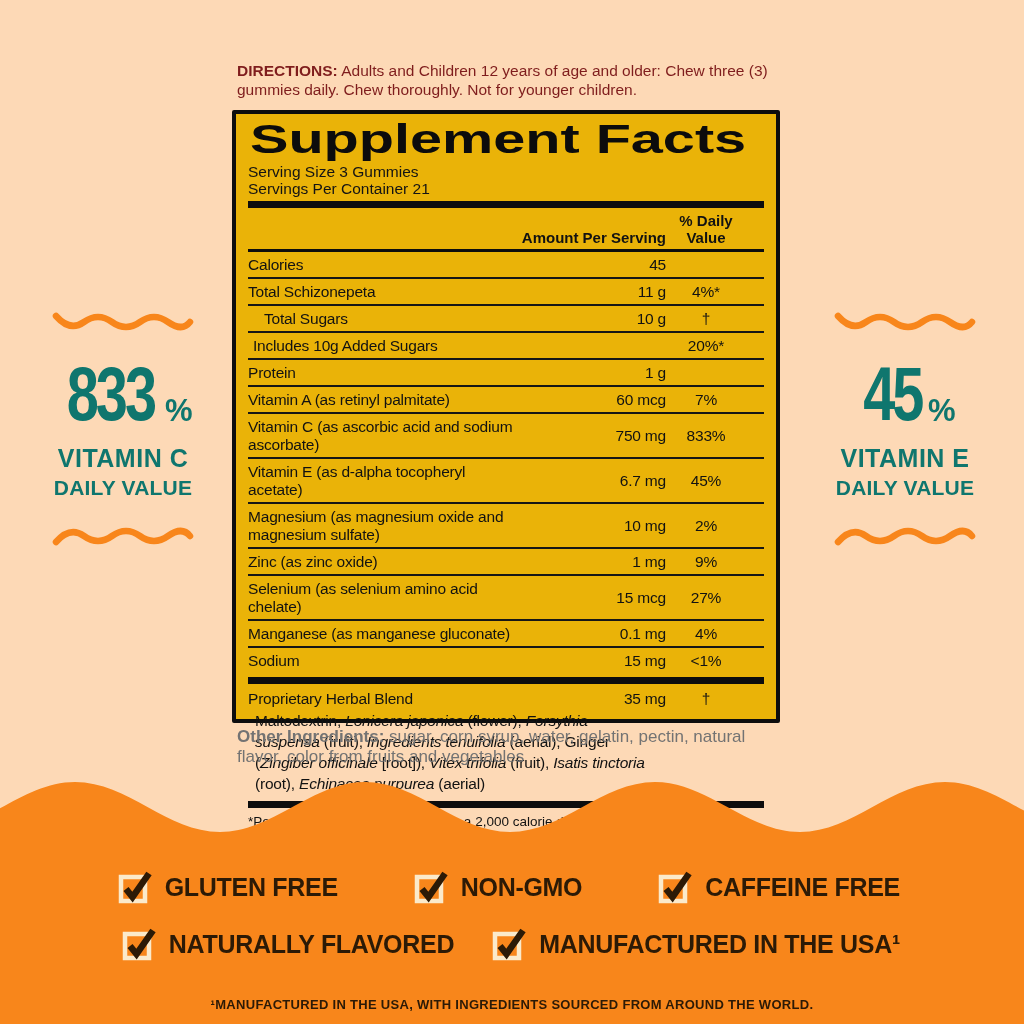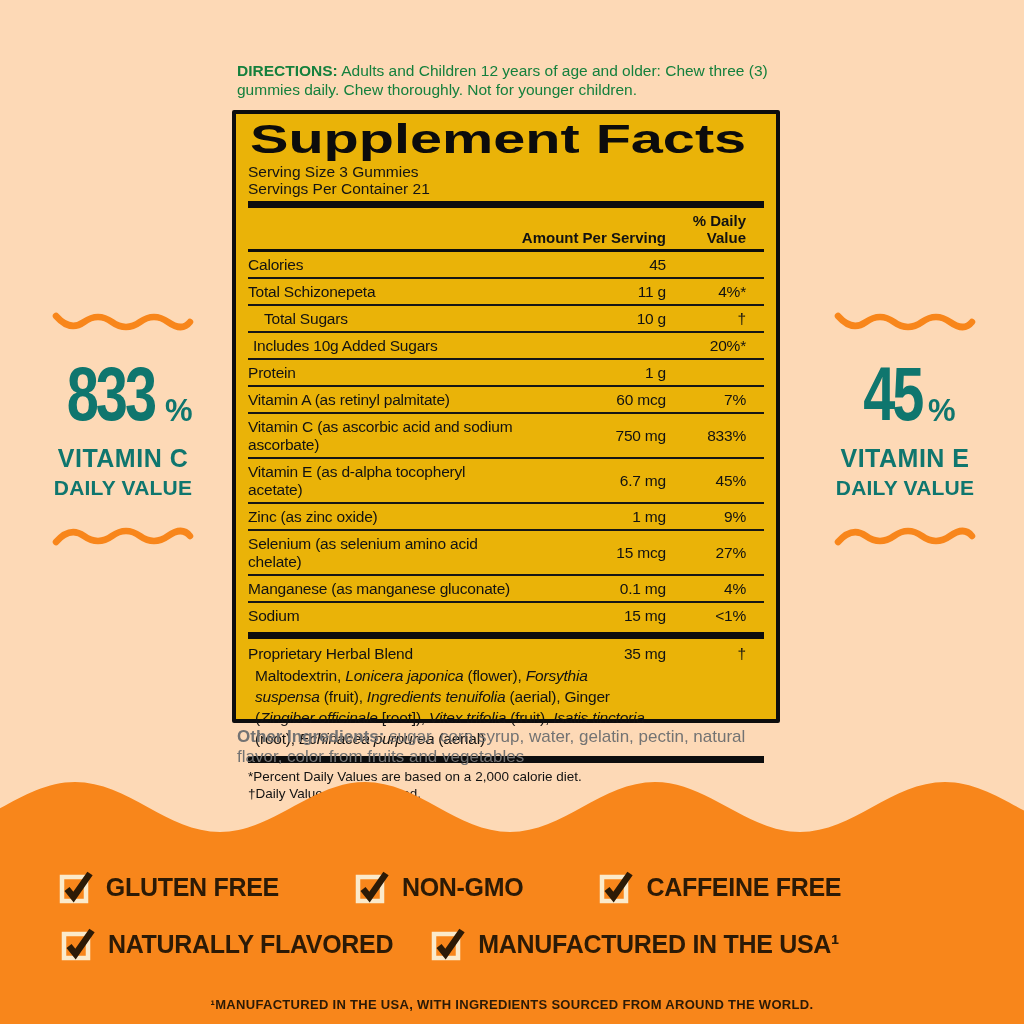--- a/index.html
+++ b/index.html
@@ -10,39 +10,39 @@
     --ink-dark:#2c1a06;
   }
   *{margin:0;padding:0;box-sizing:border-box;}
   html,body{background:#fff;}
   .page{
     position:relative;width:1024px;height:1024px;overflow:hidden;
     background:var(--bg);
     font-family:"Liberation Sans", sans-serif;color:var(--ink);
   }
   
-  .directions{position:absolute;left:237px;top:62px;width:556px;font-size:15.5px;line-height:1.2;color:#15803d;}
+  .directions{position:absolute;left:237px;top:62px;width:556px;font-size:15.5px;line-height:1.2;color:#7f1d1d;}
   .directions .lead{font-weight:700;}
   
   .panel{
     position:absolute;left:232px;top:110px;width:548px;height:613px;
     background:#eab308;border:4.5px solid #0d0d0d;border-radius:2px;
     padding:2px 12px 0 12px;
   }
   .panel-title{
     font-size:40px;font-weight:700;color:#0c0c0c;line-height:1.0;
     transform:scaleX(1.44);transform-origin:left center;white-space:nowrap;
     margin:3px 0 5px 2px;
   }
   .serving-line{font-size:15.5px;line-height:16.5px;color:#141414;}
   .bar{height:7px;background:#0d0d0d;margin-top:4px;}
   .facts-header{display:flex;align-items:flex-end;font-weight:700;font-size:15px;padding:4px 0 3px;border-bottom:3px solid #0d0d0d;}
   .fr-name{flex:1;}
   .col-amt{width:150px;text-align:right;}
-  .col-dv{width:80px;text-align:right;padding-right:0;}
+  .col-dv{width:80px;text-align:center;padding-right:0;}
   .facts-header .col-dv,.facts-row .col-dv,.blend-row .col-dv{width:98px;padding-right:18px;}
   .facts-row{display:flex;align-items:center;font-size:15.5px;letter-spacing:-0.2px;padding:3.5px 0;border-top:2px solid #161616;}
   .facts-row:first-child{border-top:none;}
   .facts-row.ind1 .fr-name{padding-left:16px;}
   .facts-row.ind0 .fr-name{padding-left:5px;}
   .blend-row{display:flex;align-items:center;font-size:15.5px;letter-spacing:-0.2px;padding:6px 0 1px;}
   .blend-desc{font-size:15.5px;line-height:21px;letter-spacing:-0.2px;margin:1px 0 7px 7px;width:400px;}
   .panel-footnotes{font-size:13.5px;line-height:17px;padding-top:5px;}
   
   .other-ing{position:absolute;left:237px;top:727px;width:556px;font-size:17px;line-height:1.2;color:#737373;}
@@ -53,21 +53,21 @@
   .badge-right{left:819px;}
   .squig{display:block;margin:0 auto;overflow:visible;}
   .squig-bottom{transform:scaleY(-1);}
   .badge-value-row{margin-top:18px;height:76px;display:flex;align-items:flex-end;justify-content:center;line-height:0.88;}
   .badge-value{font-size:76px;font-weight:700;letter-spacing:-4px;transform:scaleX(0.76);transform-origin:center bottom;}
   .badge-unit{font-size:31px;font-weight:700;margin-left:-3px;line-height:1.05;}
   .badge-line1{font-size:25px;font-weight:600;letter-spacing:0.5px;margin-top:16px;}
   .badge-line2{font-size:21px;font-weight:600;letter-spacing:0.2px;margin-top:3px;margin-bottom:24px;}
   
   .wave{position:absolute;left:0;top:770px;width:1024px;height:254px;display:block;}
-  .claims-row{position:absolute;left:0;width:900px;display:flex;justify-content:center;align-items:center;}
+  .claims-row{position:absolute;left:0;width:900px;display:flex;justify-content:flex-end;align-items:center;}
   .claims-row-1{top:870px;gap:76px;}
   .claims-row-2{top:927px;gap:38px;}
   .claim{display:flex;align-items:center;gap:13px;color:var(--ink-dark);}
   .claim-label{font-size:25px;font-weight:700;letter-spacing:-0.3px;white-space:nowrap;}
   .checkbox{display:block;overflow:visible;}
   .claims-footnote{position:absolute;left:0;top:997px;width:1024px;text-align:center;font-size:13px;font-weight:700;letter-spacing:0.3px;color:var(--ink-dark);}
 </style>
 </head>
 <body>
 
@@ -122,20 +122,25 @@
           <span class="fr-name">Vitamin C (as ascorbic acid and sodium ascorbate)</span>
           <span class="col-amt">750 mg</span>
           <span class="col-dv">833%</span>
         </div>
       <div class="facts-row">
           <span class="fr-name">Vitamin E (as d-alpha tocopheryl acetate)</span>
           <span class="col-amt">6.7 mg</span>
           <span class="col-dv">45%</span>
         </div>
       <div class="facts-row">
+          <span class="fr-name">Magnesium (as magnesium oxide and magnesium sulfate)</span>
+          <span class="col-amt">10 mg</span>
+          <span class="col-dv">2%</span>
+        </div>
+      <div class="facts-row">
           <span class="fr-name">Zinc (as zinc oxide)</span>
           <span class="col-amt">1 mg</span>
           <span class="col-dv">9%</span>
         </div>
       <div class="facts-row">
           <span class="fr-name">Selenium (as selenium amino acid chelate)</span>
           <span class="col-amt">15 mcg</span>
           <span class="col-dv">27%</span>
         </div>
       <div class="facts-row">

